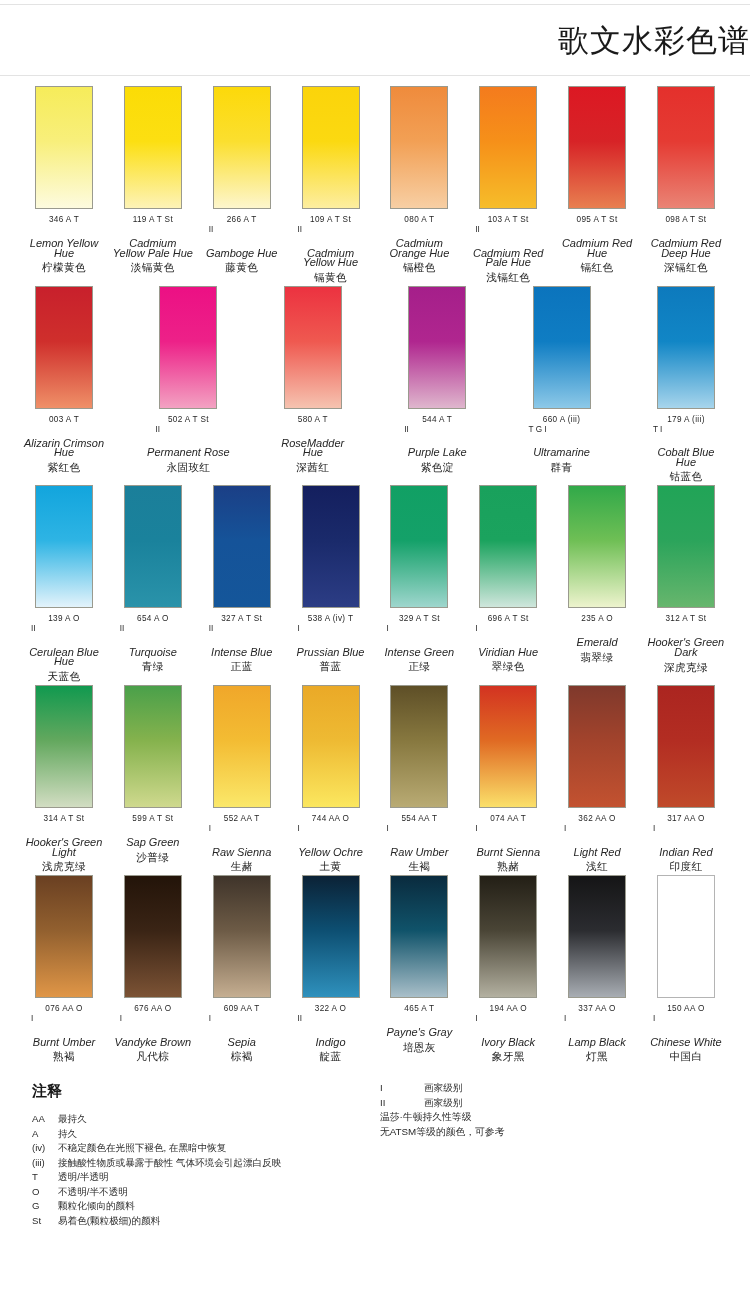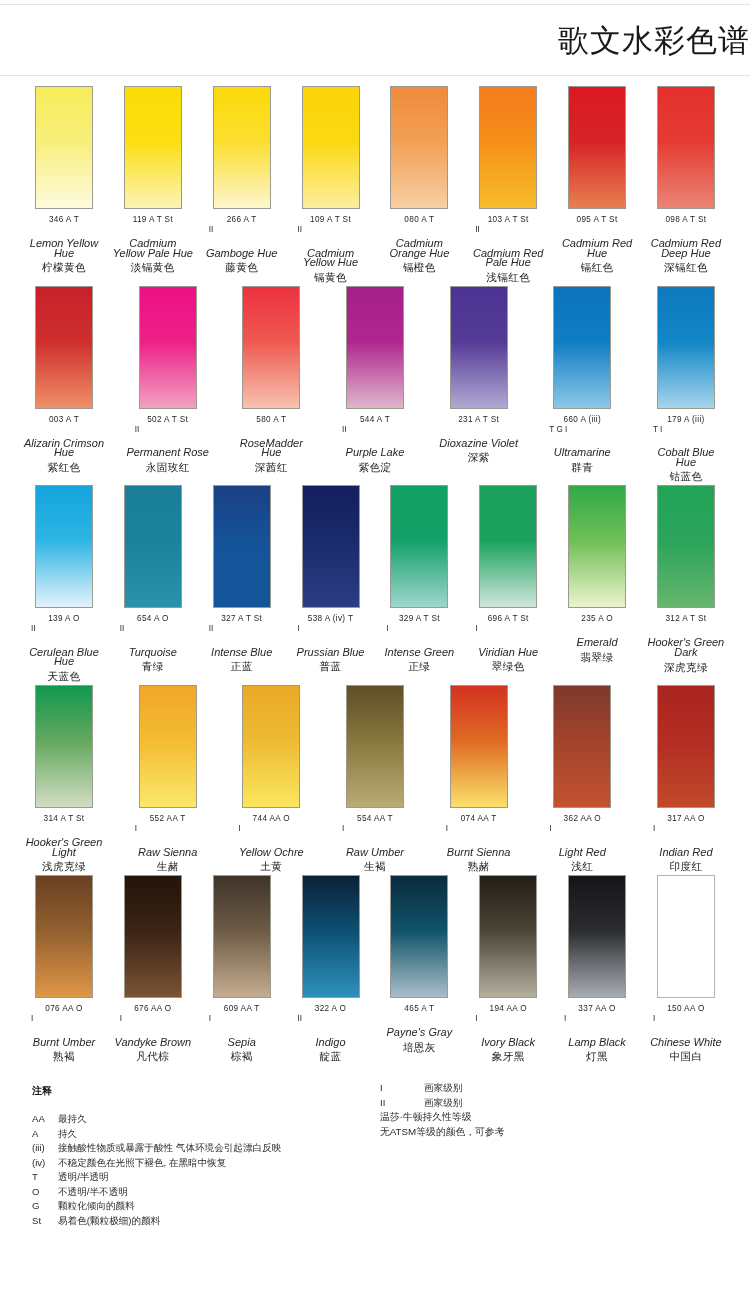--- a/index.html
+++ b/index.html
@@ -102,21 +102,21 @@
   
   #legend{
     display:flex;
     padding:16px 24px 0 32px;
     box-sizing:border-box;
   }
   .legend-col{flex:0 0 auto;}
   #legend-left{width:348px;}
   #legend-right{width:330px;}
   .legend-title{
-    font-size:10px;
+    font-size:15px;
     line-height:20px;
     font-weight:700;
     color:#1a1a1a;
     margin-bottom:11px;
   }
   .legend-title.astm-title{
     font-size:14px;
     letter-spacing:.5px;
   }
   .legend-row{
@@ -247,28 +247,20 @@
       <div class="cell">
         <div class="swatch" style="background: linear-gradient(rgb(165, 31, 138) 0%, rgb(176, 38, 143) 45%, rgb(223, 182, 205) 100%);"></div>
         <div class="labels">
           <div class="code">544  A  T</div>
           <div class="astm">II</div>
           <div class="en">Purple Lake</div>
           <div class="zh">紫色淀</div>
         </div>
       </div>
       <div class="cell">
-        <div class="swatch" style="background: linear-gradient(rgb(74, 51, 146) 0%, rgb(85, 59, 151) 45%, rgb(176, 169, 211) 100%);"></div>
-        <div class="labels">
-          <div class="code">231  A  T  St</div>
-          <div class="en">Dioxazine Violet</div>
-          <div class="zh">深紫</div>
-        </div>
-      </div>
-      <div class="cell">
         <div class="swatch" style="background: linear-gradient(rgb(11, 116, 189) 0%, rgb(15, 125, 195) 45%, rgb(141, 201, 232) 100%);"></div>
         <div class="labels">
           <div class="code">660  A  (iii)</div>
           <div class="astm">T G I</div>
           <div class="en">Ultramarine</div>
           <div class="zh">群青</div>
         </div>
       </div>
       <div class="cell">
         <div class="swatch" style="background: linear-gradient(rgb(13, 122, 189) 0%, rgb(17, 134, 198) 45%, rgb(167, 213, 236) 100%);"></div>
@@ -355,20 +347,28 @@
     <div class="row">
       <div class="cell">
         <div class="swatch" style="background: linear-gradient(rgb(17, 153, 79) 0%, rgb(99, 168, 94) 45%, rgb(210, 221, 194) 100%);"></div>
         <div class="labels">
           <div class="code">314  A  T  St</div>
           <div class="en">Hooker's Green<br>Light</div>
           <div class="zh">浅虎克绿</div>
         </div>
       </div>
       <div class="cell">
+        <div class="swatch" style="background: linear-gradient(rgb(74, 160, 74) 0%, rgb(133, 178, 77) 45%, rgb(207, 217, 142) 100%);"></div>
+        <div class="labels">
+          <div class="code">599  A  T  St</div>
+          <div class="en">Sap Green</div>
+          <div class="zh">沙普绿</div>
+        </div>
+      </div>
+      <div class="cell">
         <div class="swatch" style="background: linear-gradient(rgb(240, 167, 42) 0%, rgb(243, 188, 51) 45%, rgb(251, 232, 106) 100%);"></div>
         <div class="labels">
           <div class="code">552  AA  T</div>
           <div class="astm">I</div>
           <div class="en">Raw Sienna</div>
           <div class="zh">生赭</div>
         </div>
       </div>
       <div class="cell">
         <div class="swatch" style="background: linear-gradient(rgb(234, 169, 39) 0%, rgb(238, 186, 51) 45%, rgb(251, 231, 95) 100%);"></div>
@@ -497,26 +497,26 @@
     <div id="notes-items">
         <div class="legend-row">
           <div class="legend-key">AA</div>
           <div class="legend-val">最持久</div>
         </div>
         <div class="legend-row">
           <div class="legend-key">A</div>
           <div class="legend-val">持久</div>
         </div>
         <div class="legend-row">
+          <div class="legend-key">(iv)</div>
+          <div class="legend-val">不稳定颜色在光照下褪色, 在黑暗中恢复</div>
+        </div>
+        <div class="legend-row">
           <div class="legend-key">(iii)</div>
           <div class="legend-val">接触酸性物质或暴露于酸性 气体环境会引起漂白反映</div>
-        </div>
-        <div class="legend-row">
-          <div class="legend-key">(iv)</div>
-          <div class="legend-val">不稳定颜色在光照下褪色, 在黑暗中恢复</div>
         </div>
         <div class="legend-row">
           <div class="legend-key">T</div>
           <div class="legend-val">透明/半透明</div>
         </div>
         <div class="legend-row">
           <div class="legend-key">O</div>
           <div class="legend-val">不透明/半不透明</div>
         </div>
         <div class="legend-row">

